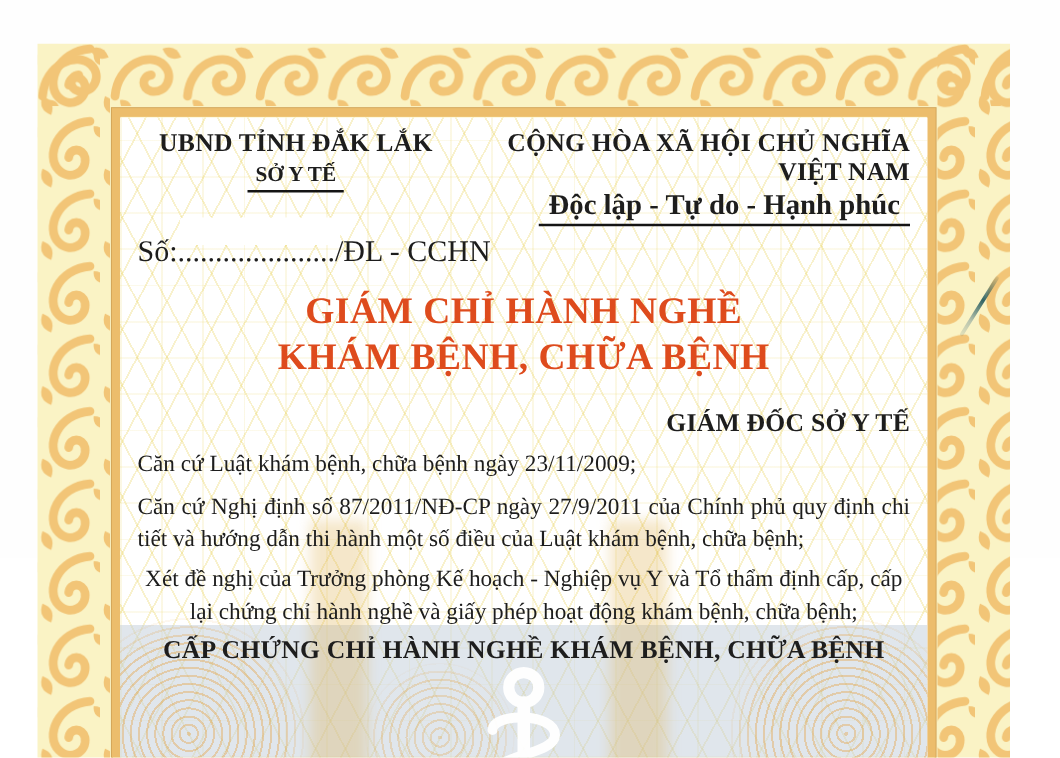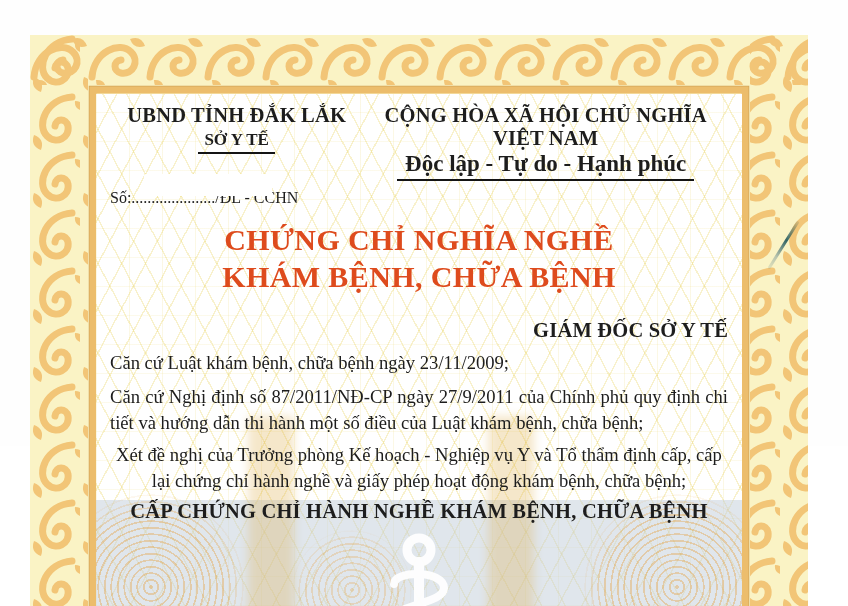--- a/index.html
+++ b/index.html
@@ -36,29 +36,29 @@
   .gold-stripe { position:absolute; width:46px; height:250px; top:322px;
     background:rgba(222,176,78,0.30); filter:blur(5px); }
   .gold-stripe.s1 { left:152px; } .gold-stripe.s2 { left:392px; }
   .caduceus { position:absolute; left:50%; transform:translateX(-50%); top:438px; }
 
   
   .textwrap { position:relative; z-index:1; padding:0 14px; color:#1d1d1d; }
 
   .hdr { display:flex; margin-top:10px; }
   .hdr-left  { width:41%; text-align:center; }
-  .hdr-right { width:59%; text-align:center; }
+  .hdr-right { width:59%; text-align:right; }
   .hdr-org   { font-size:20.5px; font-weight:bold; letter-spacing:.2px; }
   .hdr-dept  { font-size:17px; font-weight:bold; display:inline-block;
                border-bottom:2.5px solid #141414; padding:1px 6px 2px; margin-top:2px; }
   .hdr-nat1  { font-size:20.5px; font-weight:bold; letter-spacing:.2px; }
   .hdr-nat2  { font-size:23px;   font-weight:bold; display:inline-block;
                border-bottom:2.5px solid #141414; padding:0 8px 2px; margin-top:1px; }
 
-  .num-line { position:relative; margin-top:8px; font-size:16px; }
+  .num-line { position:relative; margin-top:8px; font-size:24px; }
   .redaction { position:absolute; left:34px; top:-15px; width:128px; height:22px;
                background:#ffffff; border-radius:2px; }
 
   .doc-title { text-align:center; margin-top:14px; color:#de4b1d; font-weight:bold;
                font-size:30px; line-height:37px; letter-spacing:.4px; }
 
   .authority { text-align:right; margin-top:24px; font-size:20.5px; font-weight:bold;
                letter-spacing:.2px; }
 
   .clause { font-size:18.6px; line-height:26px; text-align:justify; margin-top:8px; }
@@ -135,21 +135,21 @@
             <span class="hdr-nat2">Độc lập - Tự do - Hạnh phúc</span>
           </div>
         </div>
 
         <div class="num-line">
           <span>Số:</span><span>.....................</span><span>/ĐL - CCHN</span>
           <span class="redaction"></span>
         </div>
 
         <div class="doc-title">
-          <div>CHỨNG CHỈ NGHĨA NGHỀ</div>
+          <div>GIÁM CHỈ HÀNH NGHỀ</div>
           <div>KHÁM BỆNH, CHỮA BỆNH</div>
         </div>
 
         <div class="authority">GIÁM ĐỐC SỞ Y TẾ</div>
 
         <p class="clause first">Căn cứ Luật khám bệnh, chữa bệnh ngày 23/11/2009;</p>
         <p class="clause">Căn cứ Nghị định số 87/2011/NĐ-CP ngày 27/9/2011 của Chính phủ quy định chi tiết và hướng dẫn thi hành một số điều của Luật khám bệnh, chữa bệnh;</p>
         <p class="clause centered">Xét đề nghị của Trưởng phòng Kế hoạch - Nghiệp vụ Y và Tổ thẩm định cấp, cấp lại chứng chỉ hành nghề và giấy phép hoạt động khám bệnh, chữa bệnh;</p>
 
         <div class="decision">CẤP CHỨNG CHỈ HÀNH NGHỀ KHÁM BỆNH, CHỮA BỆNH</div>

